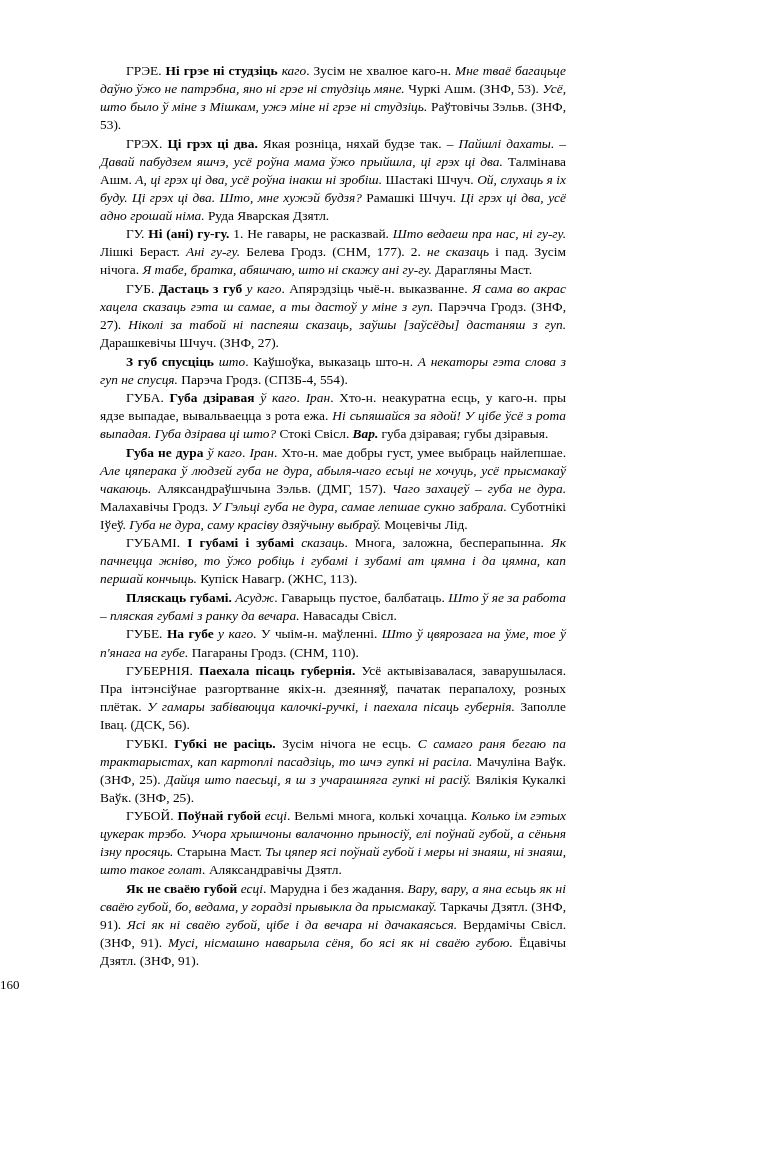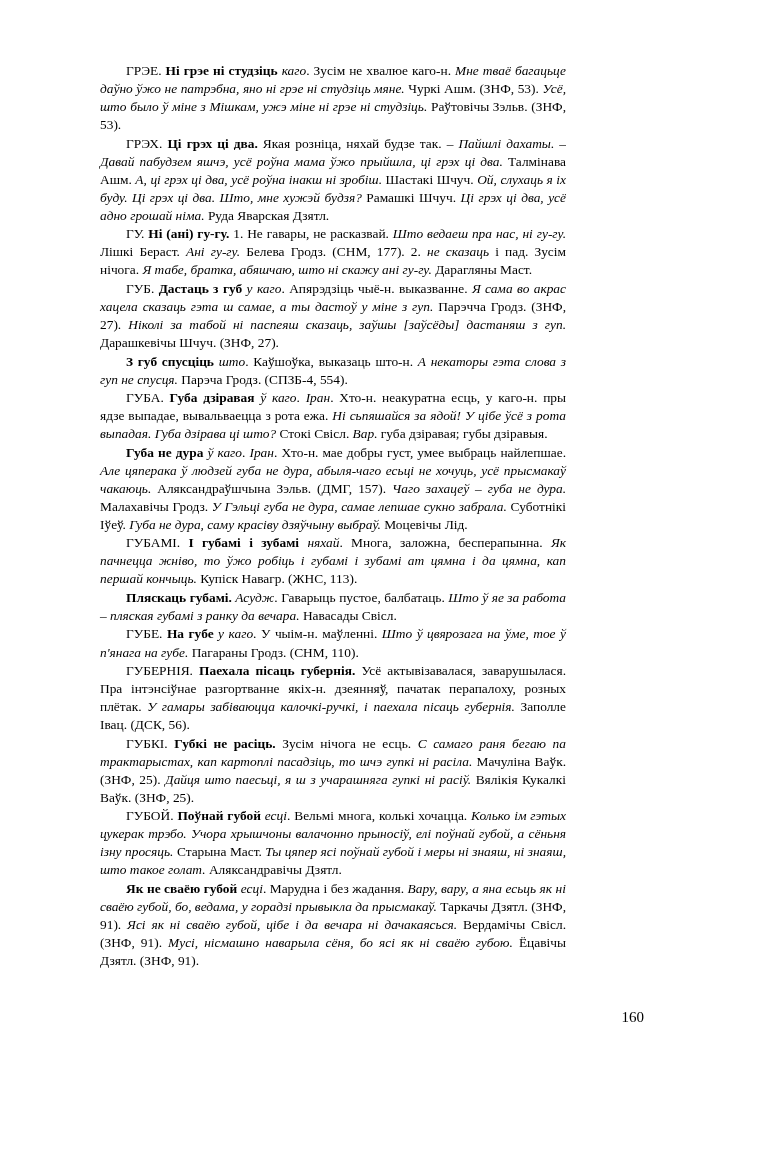--- a/index.html
+++ b/index.html
@@ -25,46 +25,45 @@
     font-size: 13.4px;
     line-height: 1.345;
     text-align: justify;
     text-justify: inter-word;
     text-indent: 26px;
     margin: 0 0 0.5px 0;
     hyphens: none;
   }
   .b { font-weight: bold; }
   .i { font-style: italic; }
-  .bi { font-weight: normal; font-style: italic; }
+  .bi { font-weight: bold; font-style: italic; }
   .pagenum {
     position: absolute;
     left: 0;
     right: 0;
     top: 978px;
-    text-align: right;
-    font-size: 15px;
+    text-align: left;
+    font-size: 13px;
     line-height: 1;
-    margin-top: 32px;
   }
   .seg { white-space: normal; }
 </style>
 </head>
 <body>
 
 <div id="page">
   <div id="entries">
       <p class="entry"><span class="seg">ГРЭЕ. </span><span class="b seg">Ні грэе ні студзіць </span><span class="i seg">каго</span><span class="seg">. Зусім не хвалюе каго-н. </span><span class="i seg">Мне тваё багацьце даўно ўжо не патрэбна, яно ні грэе ні студзіць мяне. </span><span class="seg">Чуркі Ашм. (ЗНФ, 53). </span><span class="i seg">Усё, што было ў міне з Мішкам, ужэ міне ні грэе ні студзіць. </span><span class="seg">Раўтовічы Зэльв. (ЗНФ, 53).</span></p>
       <p class="entry"><span class="seg">ГРЭХ. </span><span class="b seg">Ці грэх ці два. </span><span class="seg">Якая розніца, няхай будзе так. – </span><span class="i seg">Пайшлі дахаты. – Давай пабудзем яшчэ, усё роўна мама ўжо прыйшла, ці грэх ці два. </span><span class="seg">Талмінава Ашм. </span><span class="i seg">А, ці грэх ці два,  усё роўна інакш ні зробіш. </span><span class="seg">Шастакі Шчуч. </span><span class="i seg">Ой, слухаць я іх буду. Ці грэх ці два. Што, мне хужэй будзя? </span><span class="seg">Рамашкі Шчуч. </span><span class="i seg">Ці грэх ці два, усё адно грошай німа. </span><span class="seg">Руда Яварская Дзятл.</span></p>
       <p class="entry"><span class="seg">ГУ. </span><span class="b seg">Ні (ані) гу-гу. </span><span class="seg">1. Не гавары, не расказвай. </span><span class="i seg">Што ведаеш пра нас, ні гу-гу. </span><span class="seg">Лішкі Бераст. </span><span class="i seg">Ані гу-гу. </span><span class="seg">Белева Гродз. (СНМ, 177). 2. </span><span class="i seg">не сказаць </span><span class="seg">і пад. Зусім нічога. </span><span class="i seg">Я табе, братка, абяшчаю, што ні скажу ані гу-гу. </span><span class="seg">Дарагляны Маст.</span></p>
       <p class="entry"><span class="seg">ГУБ. </span><span class="b seg">Дастаць з губ </span><span class="i seg">у каго</span><span class="seg">. Апярэдзіць чыё-н. выказванне. </span><span class="i seg">Я сама во акрас хацела сказаць гэта ш самае, а ты дастоў у міне з гуп. </span><span class="seg">Парэчча Гродз. (ЗНФ, 27). </span><span class="i seg">Ніколі за табой ні паспеяш сказаць, заўшы [заўсёды] дастаняш з гуп. </span><span class="seg">Дарашкевічы Шчуч. (ЗНФ, 27).</span></p>
       <p class="entry"><span class="b seg">З губ спусціць </span><span class="i seg">што</span><span class="seg">. Каўшоўка, выказаць што-н. </span><span class="i seg">А некаторы гэта слова з гуп не спуcця. </span><span class="seg">Парэча Гродз. (СПЗБ-4, 554).</span></p>
       <p class="entry"><span class="seg">ГУБА. </span><span class="b seg">Губа дзіравая </span><span class="i seg">ў каго</span><span class="seg">. </span><span class="i seg">Іран</span><span class="seg">. Хто-н. неакуратна есць, у каго-н. пры ядзе выпадае, вывальваецца з рота ежа. </span><span class="i seg">Ні сьпяшайся за ядой! У цібе ўсё з рота выпадая. Губа дзірава ці што? </span><span class="seg">Стокі Свісл. </span><span class="bi seg">Вар. </span><span class="seg">губа дзіравая; губы дзіравыя.</span></p>
       <p class="entry"><span class="b seg">Губа не дура </span><span class="i seg">ў каго</span><span class="seg">. </span><span class="i seg">Іран</span><span class="seg">. Хто-н. мае добры густ, умее выбраць найлепшае. </span><span class="i seg">Але цяперака ў людзей губа не дура, абыля-чаго есьці не хочуць, усё прысмакаў чакаюць. </span><span class="seg">Аляксандраўшчына Зэльв. (ДМГ, 157). </span><span class="i seg"> Чаго захацеў –  губа не дура. </span><span class="seg">Малахавічы Гродз. </span><span class="i seg">У Гэльці губа не дура, самае лепшае сукно забрала. </span><span class="seg">Суботнікі Іўеў. </span><span class="i seg">Губа не дура, саму красіву дзяўчыну выбраў. </span><span class="seg">Моцевічы Лід.</span></p>
-      <p class="entry"><span class="seg">ГУБАМІ. </span><span class="b seg">І губамі і зубамі </span><span class="i seg">няхай</span><span class="seg">. Многа, заложна, бесперапынна. </span><span class="i seg">Як пачнецца жніво, то ўжо робіць і губамі і зубамі ат цямна і да цямна, кап першай кончыць. </span><span class="seg">Купіск Навагр. (ЖНС, 113).</span></p>
+      <p class="entry"><span class="seg">ГУБАМІ. </span><span class="b seg">І губамі і зубамі </span><span class="i seg">сказаць</span><span class="seg">. Многа, заложна, бесперапынна. </span><span class="i seg">Як пачнецца жніво, то ўжо робіць і губамі і зубамі ат цямна і да цямна, кап першай кончыць. </span><span class="seg">Купіск Навагр. (ЖНС, 113).</span></p>
       <p class="entry"><span class="b seg">Пляскаць губамі. </span><span class="i seg">Асудж</span><span class="seg">. Гаварыць пустое, балбатаць. </span><span class="i seg">Што ў яе за работа – пляская губамі з ранку да вечара. </span><span class="seg">Навасады Свісл.</span></p>
       <p class="entry"><span class="seg">ГУБЕ. </span><span class="b seg">На губе </span><span class="i seg">у каго</span><span class="seg">. У чыім-н. маўленні. </span><span class="i seg">Што ў цвярозага на ўме, тое ў п'янага на губе. </span><span class="seg">Пагараны Гродз. (СНМ, 110).</span></p>
       <p class="entry"><span class="seg">ГУБЕРНІЯ. </span><span class="b seg">Паехала пісаць губернія. </span><span class="seg">Усё актывізавалася, заварушылася. Пра інтэнсіўнае разгортванне якіх-н. дзеянняў, пачатак перапалоху, розных плётак. </span><span class="i seg">У гамары забіваюцца калочкі-ручкі, і паехала пісаць губернія. </span><span class="seg">Заполле Івац. (ДСК, 56).</span></p>
       <p class="entry"><span class="seg">ГУБКІ. </span><span class="b seg">Губкі не расіць. </span><span class="seg">Зусім нічога  не есць. </span><span class="i seg">С самаго раня бегаю па трактарыстах, кап картоплі пасадзіць, то шчэ гупкі ні расіла. </span><span class="seg">Мачуліна Ваўк. (ЗНФ, 25). </span><span class="i seg">Дайця што паесьці, я ш з  учарашняга гупкі ні расіў. </span><span class="seg"> Вялікія Кукалкі Ваўк. (ЗНФ, 25).</span></p>
       <p class="entry"><span class="seg">ГУБОЙ. </span><span class="b seg">Поўнай губой </span><span class="i seg">есці</span><span class="seg">. Вельмі многа, колькі хочацца. </span><span class="i seg">Колько ім гэтых цукерак трэбо. Учора хрышчоны валачонно прыносіў, елі поўнай губой, а сёньня ізну просяць. </span><span class="seg">Старына Маст. </span><span class="i seg">Ты цяпер ясі поўнай губой і меры ні знаяш, ні знаяш, што такое голат. </span><span class="seg">Аляксандравічы Дзятл.</span></p>
       <p class="entry"><span class="b seg">Як не сваёю губой </span><span class="i seg">есці</span><span class="seg">. Марудна і без жадання. </span><span class="i seg">Вару, вару, а яна есьць як ні сваёю губой, бо, ведама, у горадзі прывыкла да прысмакаў. </span><span class="seg">Таркачы Дзятл. (ЗНФ, 91). </span><span class="i seg">Ясі як ні сваёю губой, цібе і да вечара ні дачакаясься. </span><span class="seg">Вердамічы Свісл. (ЗНФ, 91). </span><span class="i seg">Мусі, нісмашно наварыла сёня, бо ясі як ні сваёю губою. </span><span class="seg">Ёцавічы Дзятл. (ЗНФ, 91).</span></p>
     </div>
   <div class="pagenum">160</div>
 </div>
 

